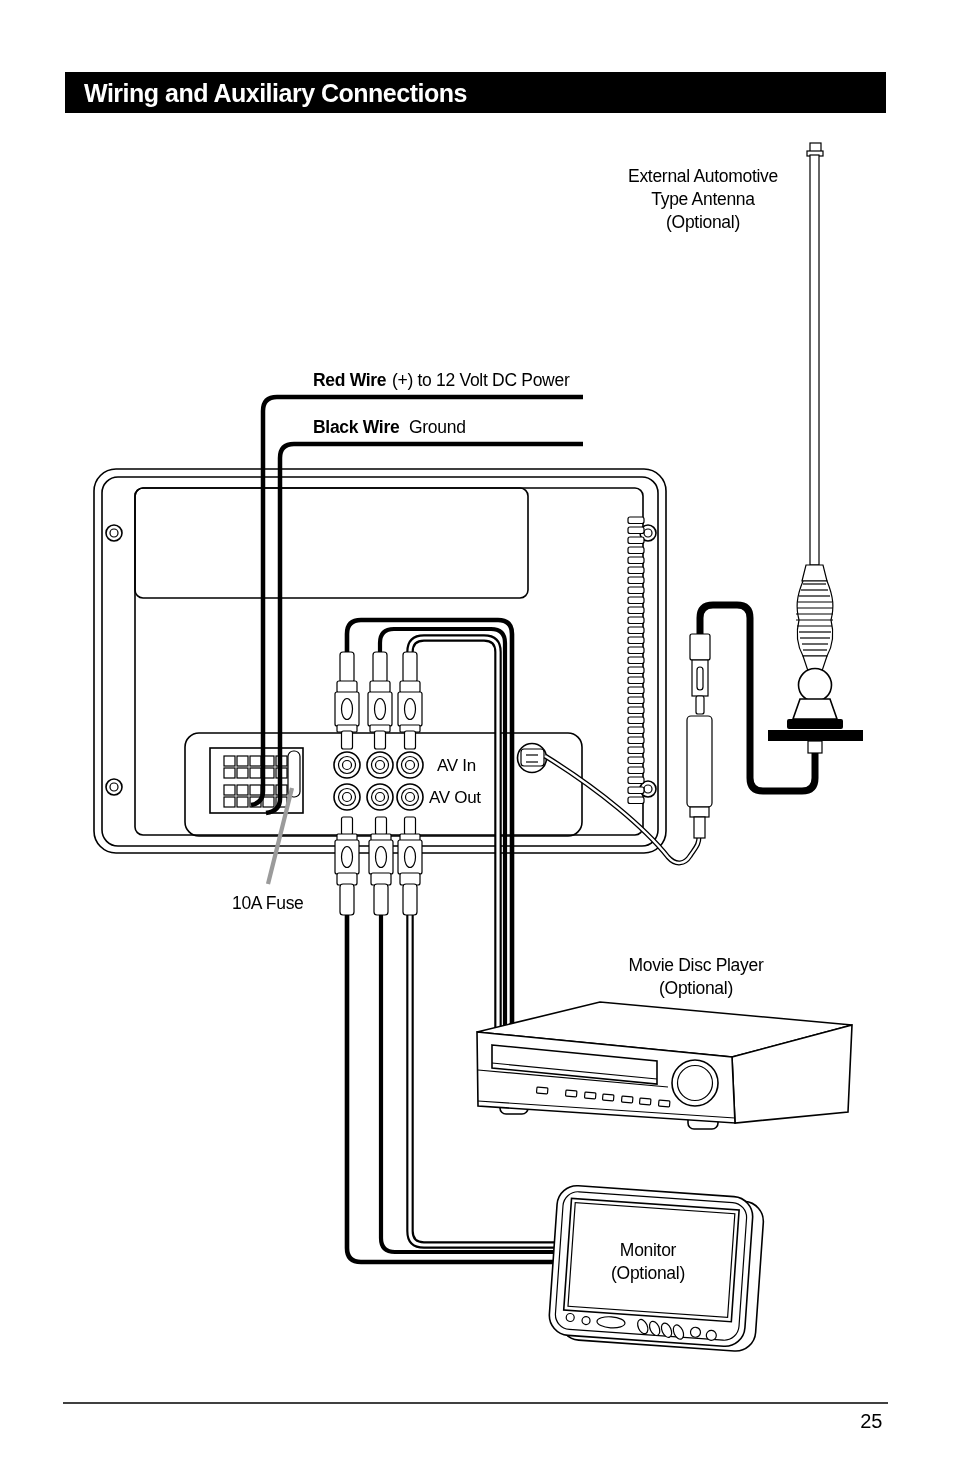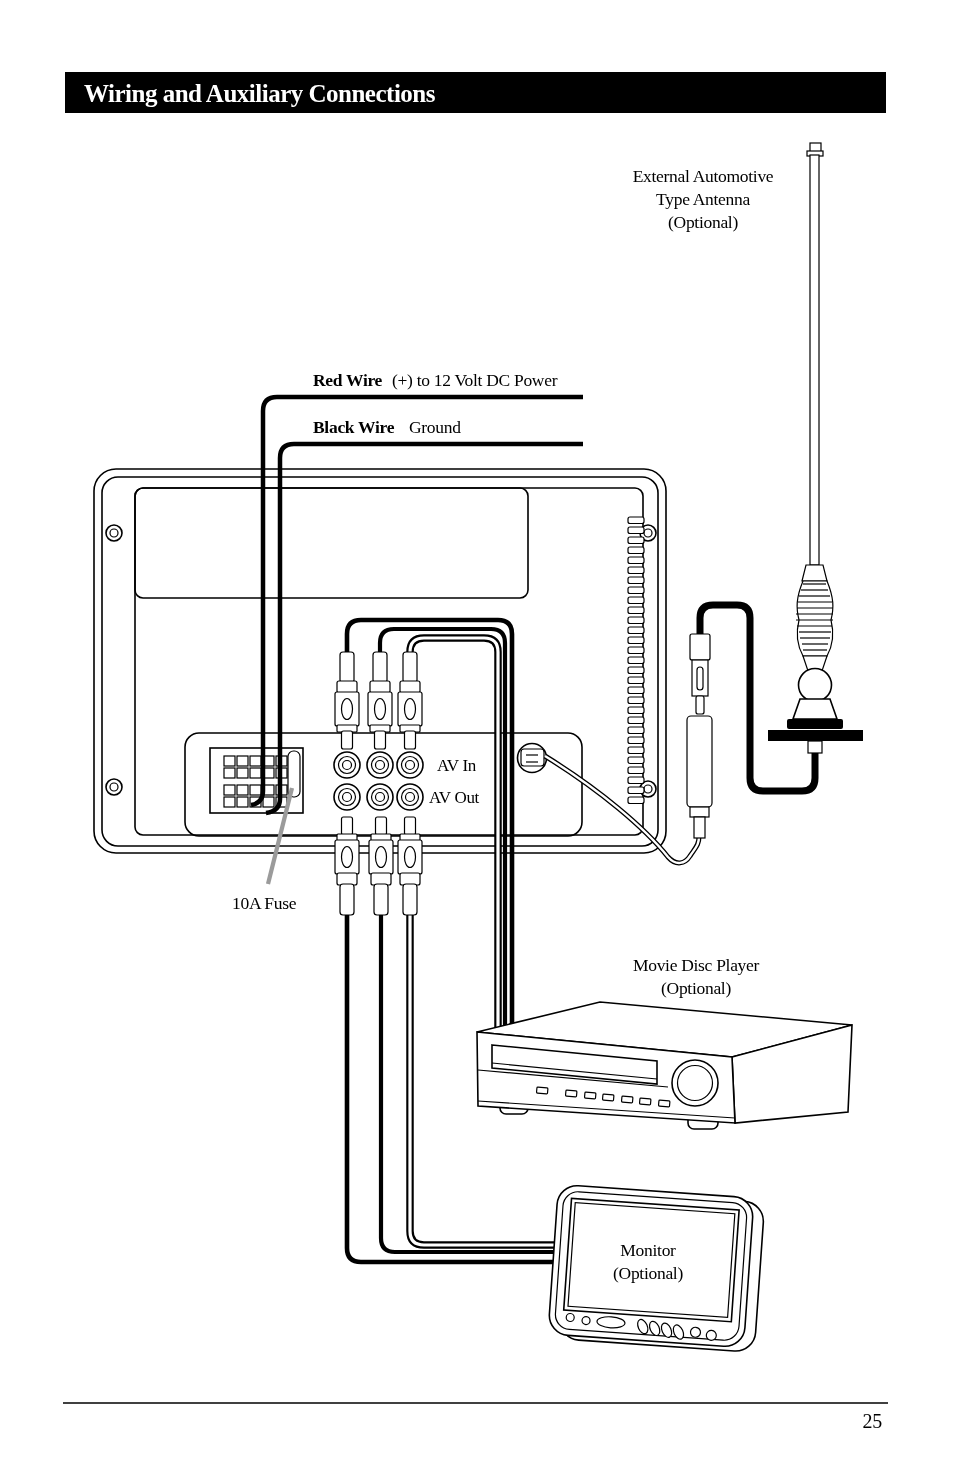--- a/index.html
+++ b/index.html
@@ -1,17 +1,17 @@
 <!DOCTYPE html>
 <html><head>
 <meta charset="utf-8">
 <style>
   html,body{margin:0;padding:0;background:#fff;}
   .page{position:relative;width:954px;height:1475px;background:#fff;overflow:hidden;
-        font-family:Liberation Serif, serif;}
+        font-family:Liberation Sans, sans-serif;}
   svg{position:absolute;left:0;top:0;}
   text{fill:#000;letter-spacing:-0.3px;}
   .t-title{font-size:25px;font-weight:bold;fill:#fff;letter-spacing:-0.5px;}
   .t-label{font-size:17.5px;}
   .t-label-b{font-size:17.5px;font-weight:bold;}
   .t-small{font-size:17px;}
   .t-page{font-size:20px;}
   .ln{fill:#fff;stroke:#000;stroke-width:1.6;}
   .ln-thin{fill:#fff;stroke:#000;stroke-width:1.2;}
   .ln-open{fill:none;stroke:#000;stroke-width:1.6;}

